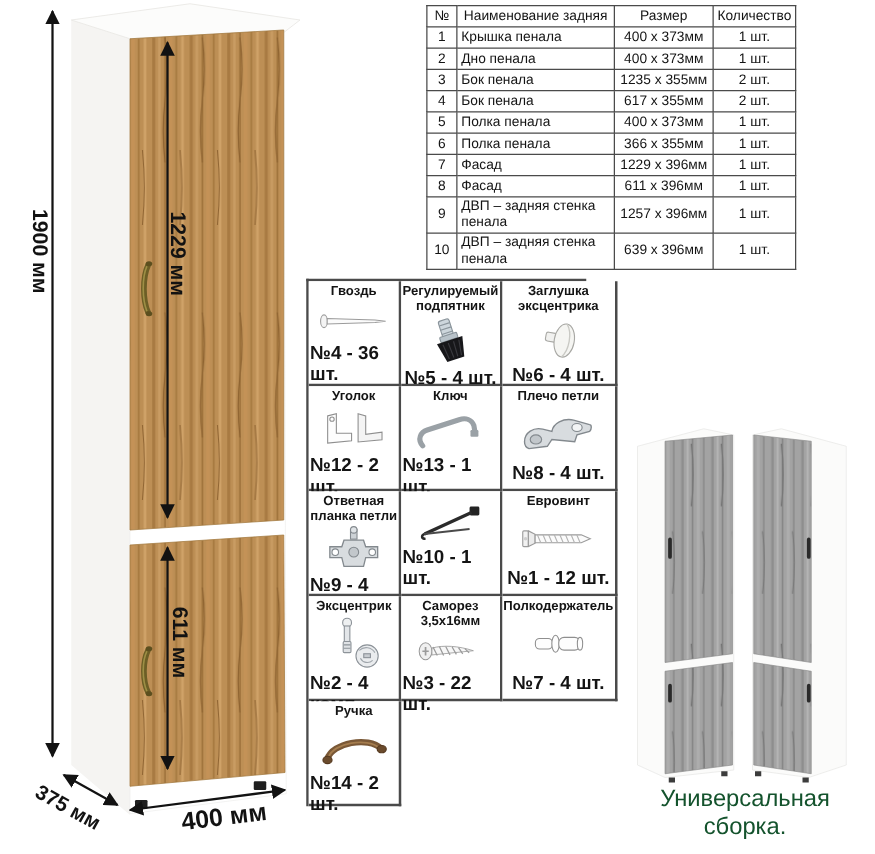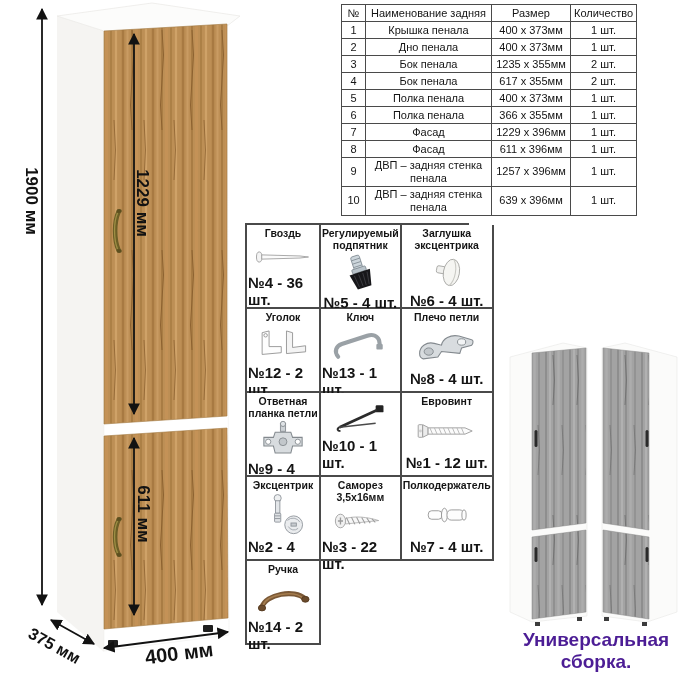--- a/index.html
+++ b/index.html
@@ -8,39 +8,39 @@
 
   
   .cab-svg{position:absolute;left:0;top:0;}
   svg text{font-family:"Liberation Sans","DejaVu Sans",sans-serif;font-weight:bold;fill:#121212;}
 
   
   .parts-table{position:absolute;left:341px;top:4px;border-collapse:collapse;color:#141414;}
   .parts-table th,.parts-table td{border:1px solid #4a4a4a;font-size:11px;font-weight:400;
         line-height:1.18;padding:1px 3px;text-align:center;vertical-align:middle;}
   .parts-table th,.parts-table td{height:14px;}
-  .parts-table td.name{text-align:center;}
+  .parts-table td.name{text-align:left;}
   col.c0{width:24px} col.c1{width:126px} col.c2{width:79px} col.c3{width:66px}
 
   
   .hw-grid{position:absolute;left:245px;top:223px;width:224px;box-sizing:border-box;
         display:grid;grid-template-columns:repeat(3,1fr);grid-template-rows:repeat(5,84px);
         border-top:2px solid #4a4a4a;border-left:2px solid #4a4a4a;}
   .hw-cell{box-sizing:border-box;border-right:2px solid #4a4a4a;border-bottom:2px solid #4a4a4a;
         display:flex;flex-direction:column;align-items:center;justify-content:space-between;
         padding:3px 1px 4px;background:#fff;}
   .hw-title{font-size:10.5px;font-weight:bold;text-align:center;line-height:1.12;color:#141414;}
   .hw-count{font-size:15px;font-weight:bold;color:#141414;}
   .hw-icon{flex:1;display:flex;align-items:center;justify-content:center;width:100%;}
   .hw-empty{border:none;background:transparent;}
 
   
   .variants-svg{position:absolute;left:495px;top:335px;}
   .caption{position:absolute;left:495px;top:629px;width:202px;text-align:center;
-        font-size:19px;font-weight:bold;color:#4c1d95;}
+        font-size:19px;font-weight:normal;color:#14532d;}
 </style>
 </head>
 <body>
 
 <div class="page">
 
   <svg class="cab-svg" width="244" height="683" viewBox="0 0 244 683">
     <defs>
       <pattern id="woodp" patternUnits="userSpaceOnUse" width="30" height="220">
         <rect width="30" height="220" fill="#bd8f55"></rect>

